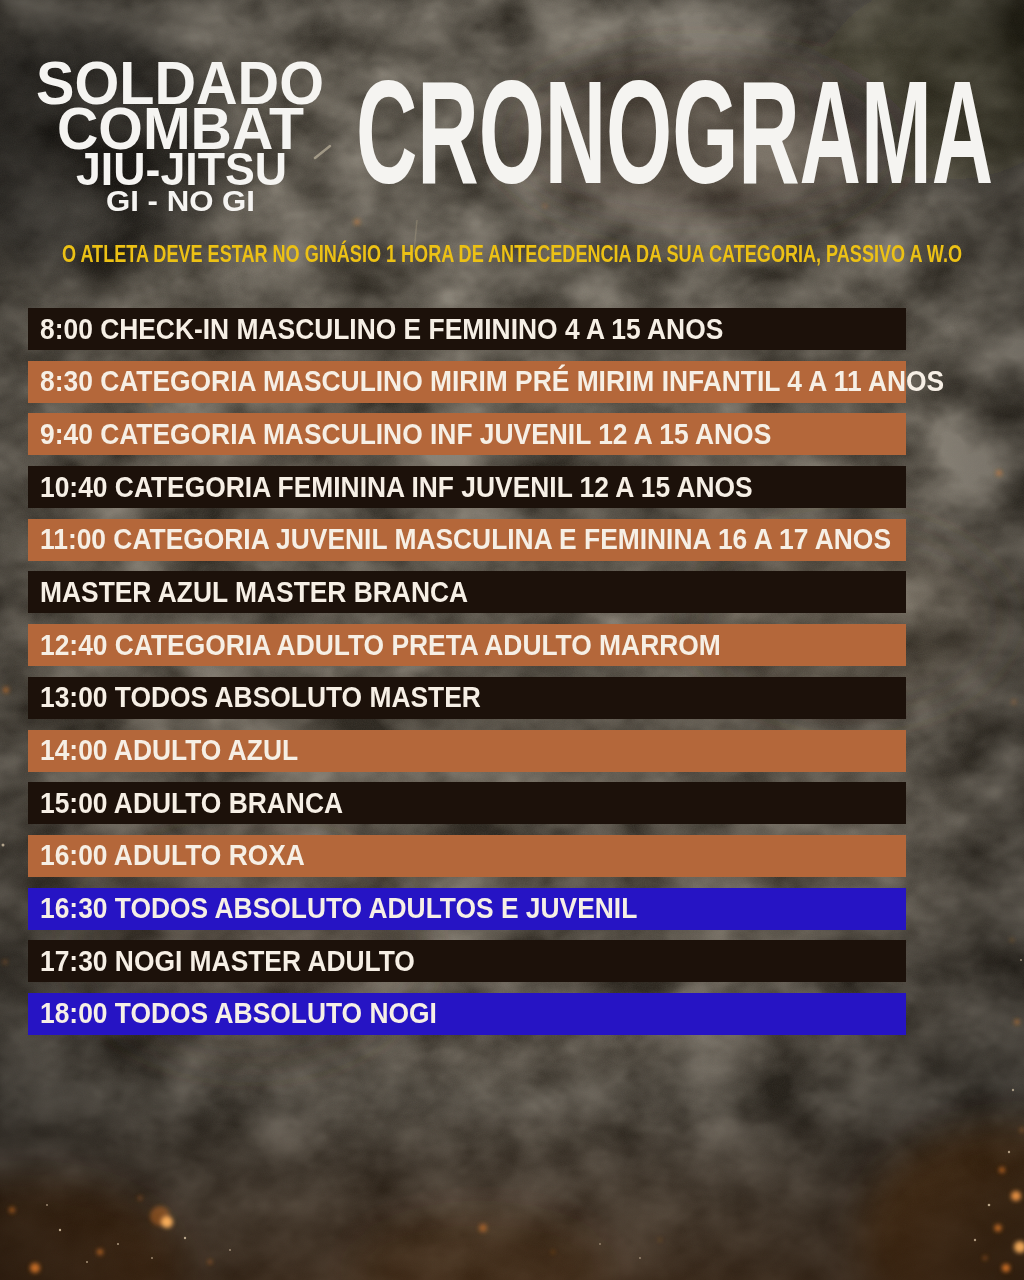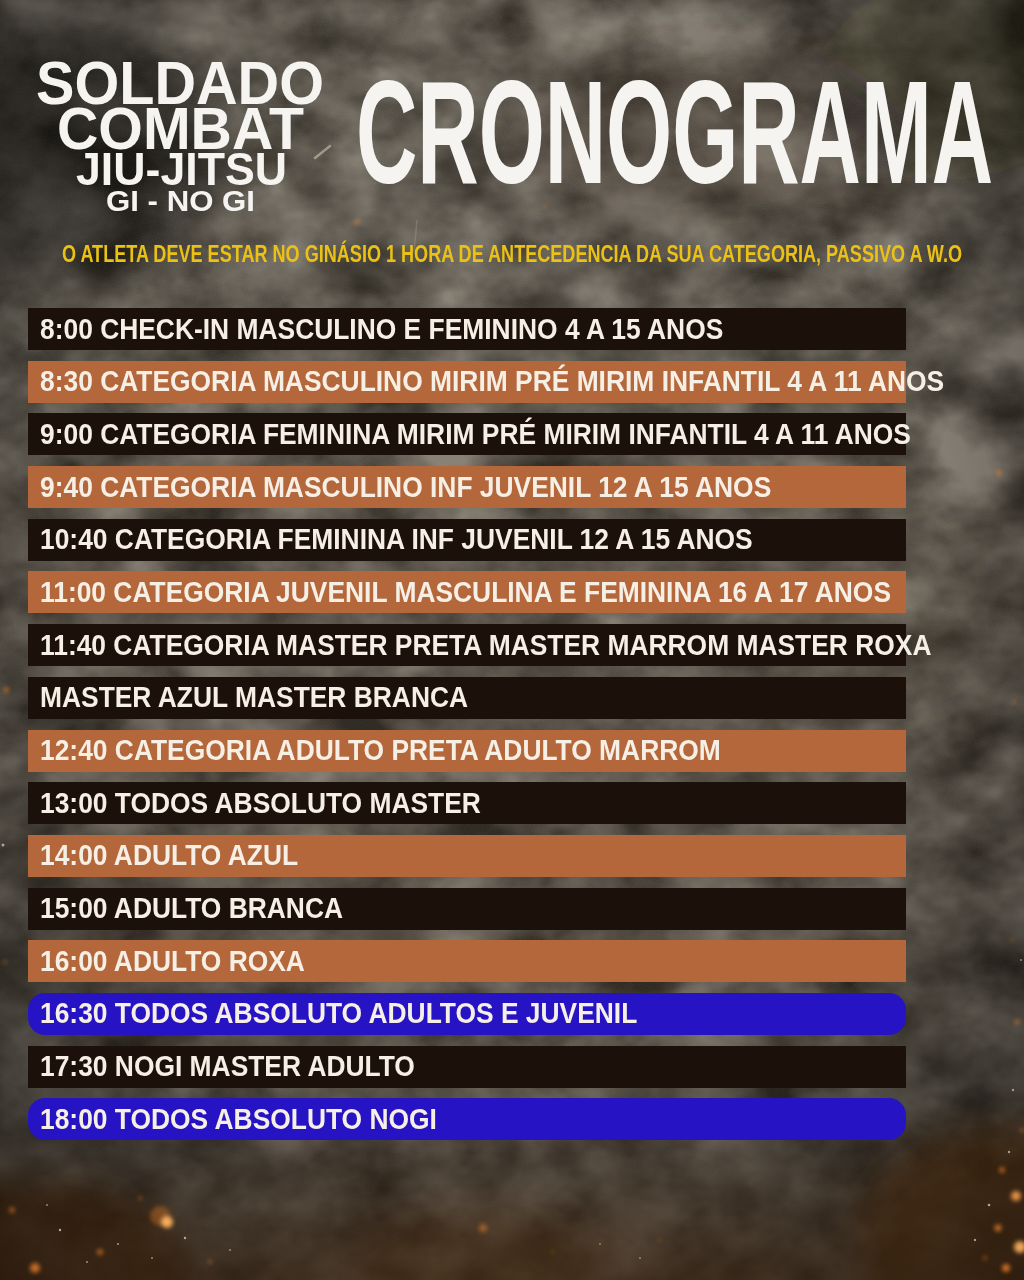--- a/index.html
+++ b/index.html
@@ -16,21 +16,21 @@
   .t-l4{font-size:29px;}
   .t-title{font-size:146px;}
   .t-notice{fill:var(--notice_yellow,#ecc115);font-size:24px;font-weight:700;font-family:"Liberation Sans",sans-serif;}
   .rows{position:absolute;top:308px;left:28px;width:878px;}
   .row{
     height:42px;margin-bottom:10.7px;display:flex;align-items:center;
     padding-left:12px;box-sizing:border-box;
   }
   .row.black{background:var(--row_black,#1c110a);}
   .row.brown{background:var(--row_brown,#b4673a);}
-  .row.blue{background:var(--row_blue,#2614c4);border-radius:17px;}
+  .row.blue{background:var(--row_blue,#2614c4);}
   .rt{
     font-size:29px;font-weight:700;color:var(--row_text,#f6efe5);
     white-space:nowrap;display:inline-block;
     transform:scaleX(0.91);transform-origin:left center;
   }
 </style>
 </head>
 <body>
 
 <div class="poster">
@@ -140,34 +140,28 @@
     <text class="t-notice" x="62" y="262" textLength="900" lengthAdjust="spacingAndGlyphs">O ATLETA DEVE ESTAR NO GINÁSIO 1 HORA DE ANTECEDENCIA DA SUA CATEGORIA, PASSIVO A W.O</text>
   </svg>
 
   <div class="rows">
     <div class="row black">
         <span class="rt">8:00 CHECK-IN MASCULINO E FEMININO 4 A 15 ANOS</span>
       </div>
     <div class="row brown">
         <span class="rt">8:30 CATEGORIA MASCULINO MIRIM PRÉ MIRIM INFANTIL 4 A 11 ANOS</span>
       </div>
-    <div class="row black">
-        <span class="rt">9:00 CATEGORIA FEMININA MIRIM PRÉ MIRIM INFANTIL 4 A 11 ANOS</span>
-      </div>
     <div class="row brown">
         <span class="rt">9:40 CATEGORIA MASCULINO INF JUVENIL 12 A 15 ANOS</span>
       </div>
     <div class="row black">
         <span class="rt">10:40 CATEGORIA FEMININA INF JUVENIL 12 A 15 ANOS</span>
       </div>
     <div class="row brown">
         <span class="rt">11:00 CATEGORIA JUVENIL MASCULINA E FEMININA 16 A 17 ANOS</span>
-      </div>
-    <div class="row black">
-        <span class="rt">11:40 CATEGORIA MASTER PRETA MASTER MARROM MASTER ROXA</span>
       </div>
     <div class="row black">
         <span class="rt">MASTER AZUL MASTER BRANCA</span>
       </div>
     <div class="row brown">
         <span class="rt">12:40 CATEGORIA ADULTO PRETA ADULTO MARROM</span>
       </div>
     <div class="row black">
         <span class="rt">13:00 TODOS ABSOLUTO MASTER</span>
       </div>

